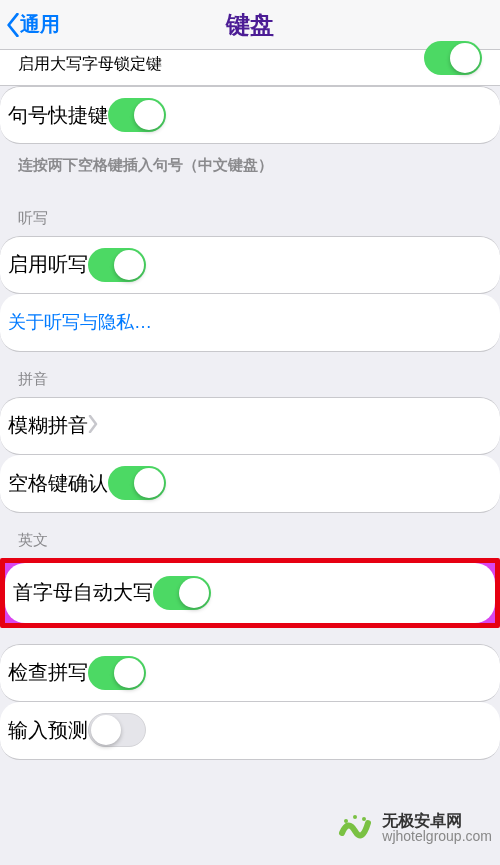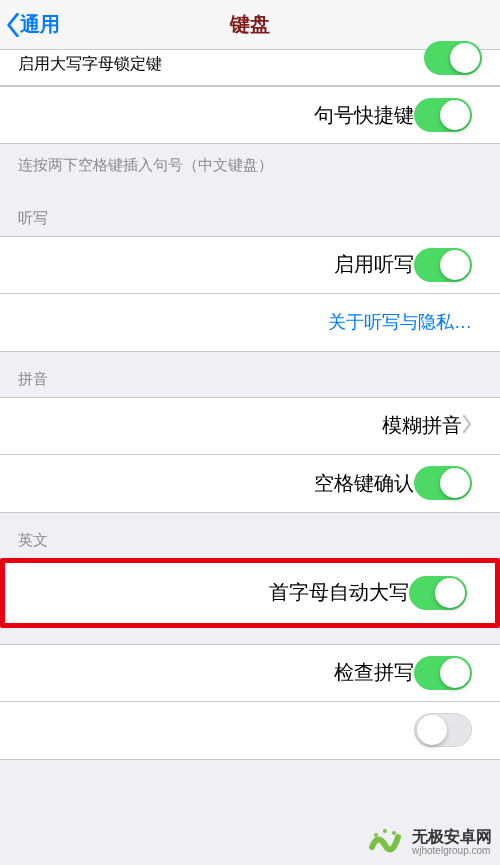--- a/index.html
+++ b/index.html
@@ -24,44 +24,46 @@
     left: 6px;
     display: flex;
     align-items: center;
     color: #007aff;
     font-size: 20px;
     font-weight: bold;
   }
   .back svg { width: 14px; height: 24px; }
   .title {
     margin: 8px auto;
-    font-size: 20px;
+    font-size: 24px;
     font-weight: 600;
-    color: #7f1d1d;
+    color: #4c1d95;
   }
   .section-footer {
     padding: 10px 18px 14px;
     font-size: 15px;
     color: #8a8a8d;
     line-height: 1.5;
+    font-weight: bold;
   }
   .section-header {
     padding: 18px 18px 8px;
     font-size: 15px;
     color: #8a8a8d;
   }
   .row {
     background: #fff;
     border-top: 1px solid #c8c8cc;
     border-bottom: 1px solid #c8c8cc;
     display: flex;
     align-items: center;
-    justify-content: flex-end;
-    padding: 0 28px;
+    justify-content: flex-start;
+    padding: 0 8px;
     height: 58px;
+    border-radius: 20px;
   }
   .row + .row { border-top: none; }
   .row-partial {
     background: #fff;
     border-bottom: 1px solid #c8c8cc;
     display: flex;
     align-items: flex-end;
     justify-content: space-between;
     padding: 0 18px 10px;
     height: 36px;
@@ -85,30 +87,30 @@
   .highlight-box {
     position: relative;
     border: 5px solid #e60012;
     background:#d946ef;
     border-radius: 2px;
     overflow:hidden;
   }
   .highlight-box .row { border: none; height: 60px; }
   .watermark {
     position: absolute;
-    right: 8px; bottom: 6px;
+    right: 8px; bottom: 20px;
     display: flex; align-items: center;
     gap: 10px;
   }
   .watermark .logo {
     width: 34px; height: 34px; position: relative;
   }
   .watermark .txt { display:flex; flex-direction:column; line-height:1.1; }
   .watermark .t1 { font-size: 16px; font-weight: 700; color:#333; }
-  .watermark .t2 { font-size: 10px; color:#888; }
+  .watermark .t2 { font-size: 14px; color:#888; }
 </style>
 </head>
 <body>
 
 <div class="navbar">
   <div class="back">
     <svg viewBox="0 0 12 22">
         <path d="M10 1 L2 11 L10 21" stroke="#007aff" stroke-width="2.5" fill="none" stroke-linecap="round" stroke-linejoin="round"></path>
       </svg>
     <span>通用</span>
@@ -170,20 +172,21 @@
   </div>
 </div>
 
 <div class="row" style="margin-top:16px;">
   <span class="row-label">检查拼写</span>
   <div class="switch on">
       <div class="knob"></div>
     </div>
 </div>
 <div class="row">
+  <span class="row-label">输入预测</span>
   <div class="switch off">
       <div class="knob"></div>
     </div>
 </div>
 
 <div class="watermark">
   <div class="logo">
     <svg viewBox="0 0 34 34">
       <path d="M4 22 Q10 8 17 20 Q24 32 30 12" stroke="#7ac143" stroke-width="6" fill="none" stroke-linecap="round"></path>
       <circle cx="8" cy="10" r="2" fill="#7ac143"></circle>

